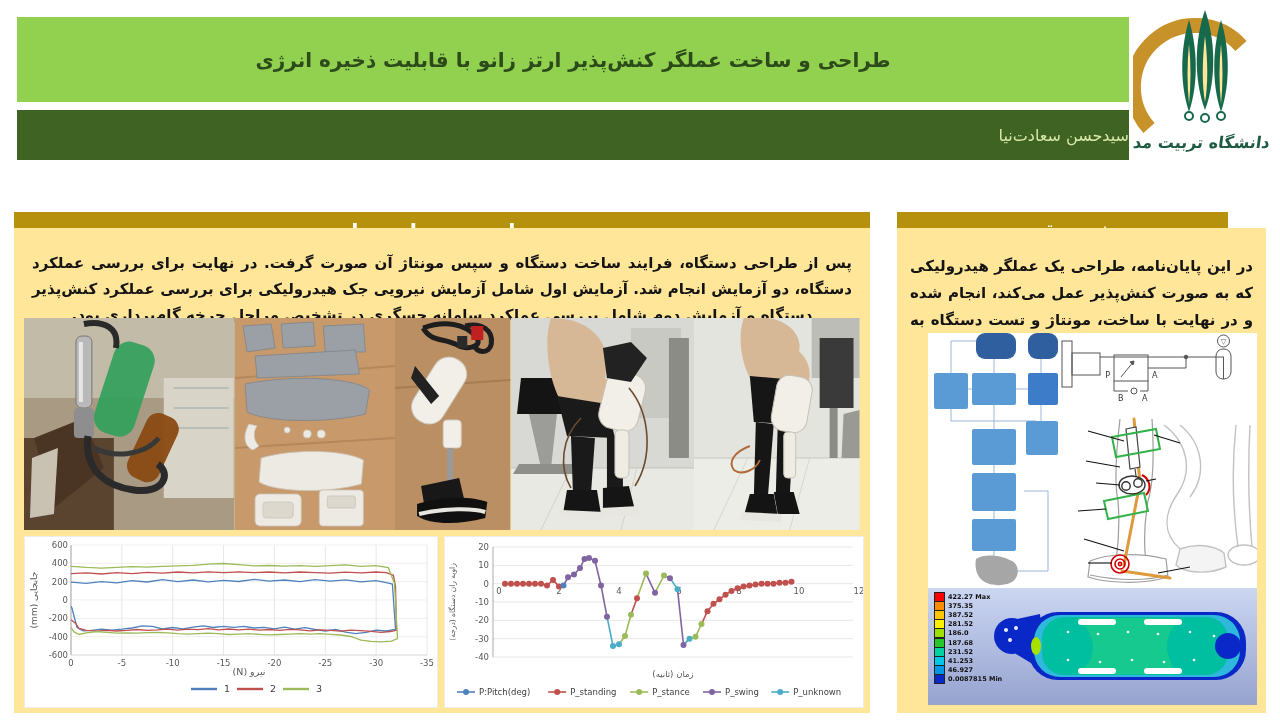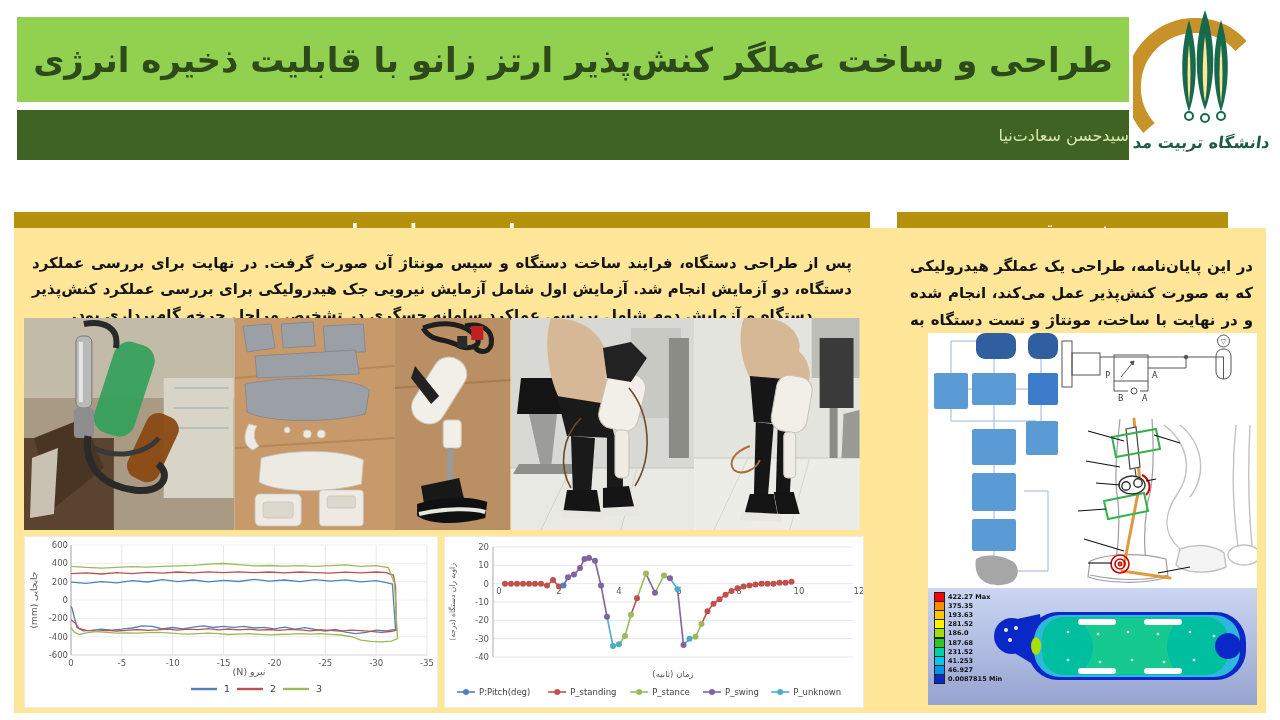--- a/index.html
+++ b/index.html
@@ -1,31 +1,31 @@
 <!DOCTYPE html>
 <html><head>
 <meta charset="utf-8">
 <style>
   html,body{margin:0;padding:0;}
   body{width:1280px;height:720px;position:relative;background:#FFFFFF;overflow:hidden;
        font-family:"DejaVu Sans","Liberation Sans",sans-serif;}
   .abs{position:absolute;}
   .title-bar{left:17px;top:17px;width:1112px;height:85px;background:#92D050;
              display:flex;align-items:center;justify-content:center;}
-  .title-bar h1{margin:0;font-size:34px;font-weight:bold;color:#2C4A1A;direction:rtl;}
+  .title-bar h1{margin:0;font-size:20px;font-weight:bold;color:#2C4A1A;direction:rtl;}
   .author-bar{left:17px;top:110px;width:1112px;height:50px;background:#3E6323;
               display:flex;align-items:center;justify-content:flex-end;}
   .author-bar span{color:#D8E8A8;font-size:16px;direction:rtl;}
   .logo-box{left:1133px;top:6px;width:145px;height:160px;background:#fff;}
   .band{background:#B5910E;display:flex;align-items:center;justify-content:center;margin-top:36px;}
   .band span{color:#FFFFFF;font-weight:bold;font-size:21px;direction:rtl;}
   .band-left{left:14px;top:176px;width:856px;height:40px;}
   .band-right{left:897px;top:176px;width:299px;height:40px;padding-left:32px;}
   .panel{background:#FFE699;}
-  .panel-left{left:14px;top:228px;width:856px;height:485px;padding-left:46px;}
+  .panel-left{left:14px;top:228px;width:856px;height:485px;}
   .panel-right{left:897px;top:228px;width:369px;height:485px;}
   .para{direction:rtl;text-align:justify;text-align-last:center;color:#141414;
         font-weight:bold;line-height:1.72;}
   .para-left{left:18px;top:8px;width:820px;font-size:15px;}
   .para-right{left:13px;top:10px;width:343px;font-size:15px;line-height:1.8;}
   .photos{left:10px;top:90px;width:836px;height:212px;display:flex;}
   .photo{height:100%;overflow:hidden;}
   .photo svg{display:block;width:100%;height:100%;}
   .charts{left:10px;top:308px;width:836px;height:172px;display:flex;gap:6px;}
   .chart-card{background:#fff;border:1px solid #ECECEC;flex:none;}
@@ -563,21 +563,21 @@
         <div class="fem-row">
           <div class="fem-swatch" style="background: rgb(254, 0, 0);"></div>
           <span class="fem-label">422.27 Max</span>
         </div>
         <div class="fem-row">
           <div class="fem-swatch" style="background: rgb(251, 139, 0);"></div>
           <span class="fem-label">375.35</span>
         </div>
         <div class="fem-row">
           <div class="fem-swatch" style="background: rgb(255, 197, 0);"></div>
-          <span class="fem-label">193.63</span>
+          <span class="fem-label">387.52</span>
         </div>
         <div class="fem-row">
           <div class="fem-swatch" style="background: rgb(255, 242, 0);"></div>
           <span class="fem-label">281.52</span>
         </div>
         <div class="fem-row">
           <div class="fem-swatch" style="background: rgb(159, 224, 0);"></div>
           <span class="fem-label">186.0</span>
         </div>
         <div class="fem-row">

